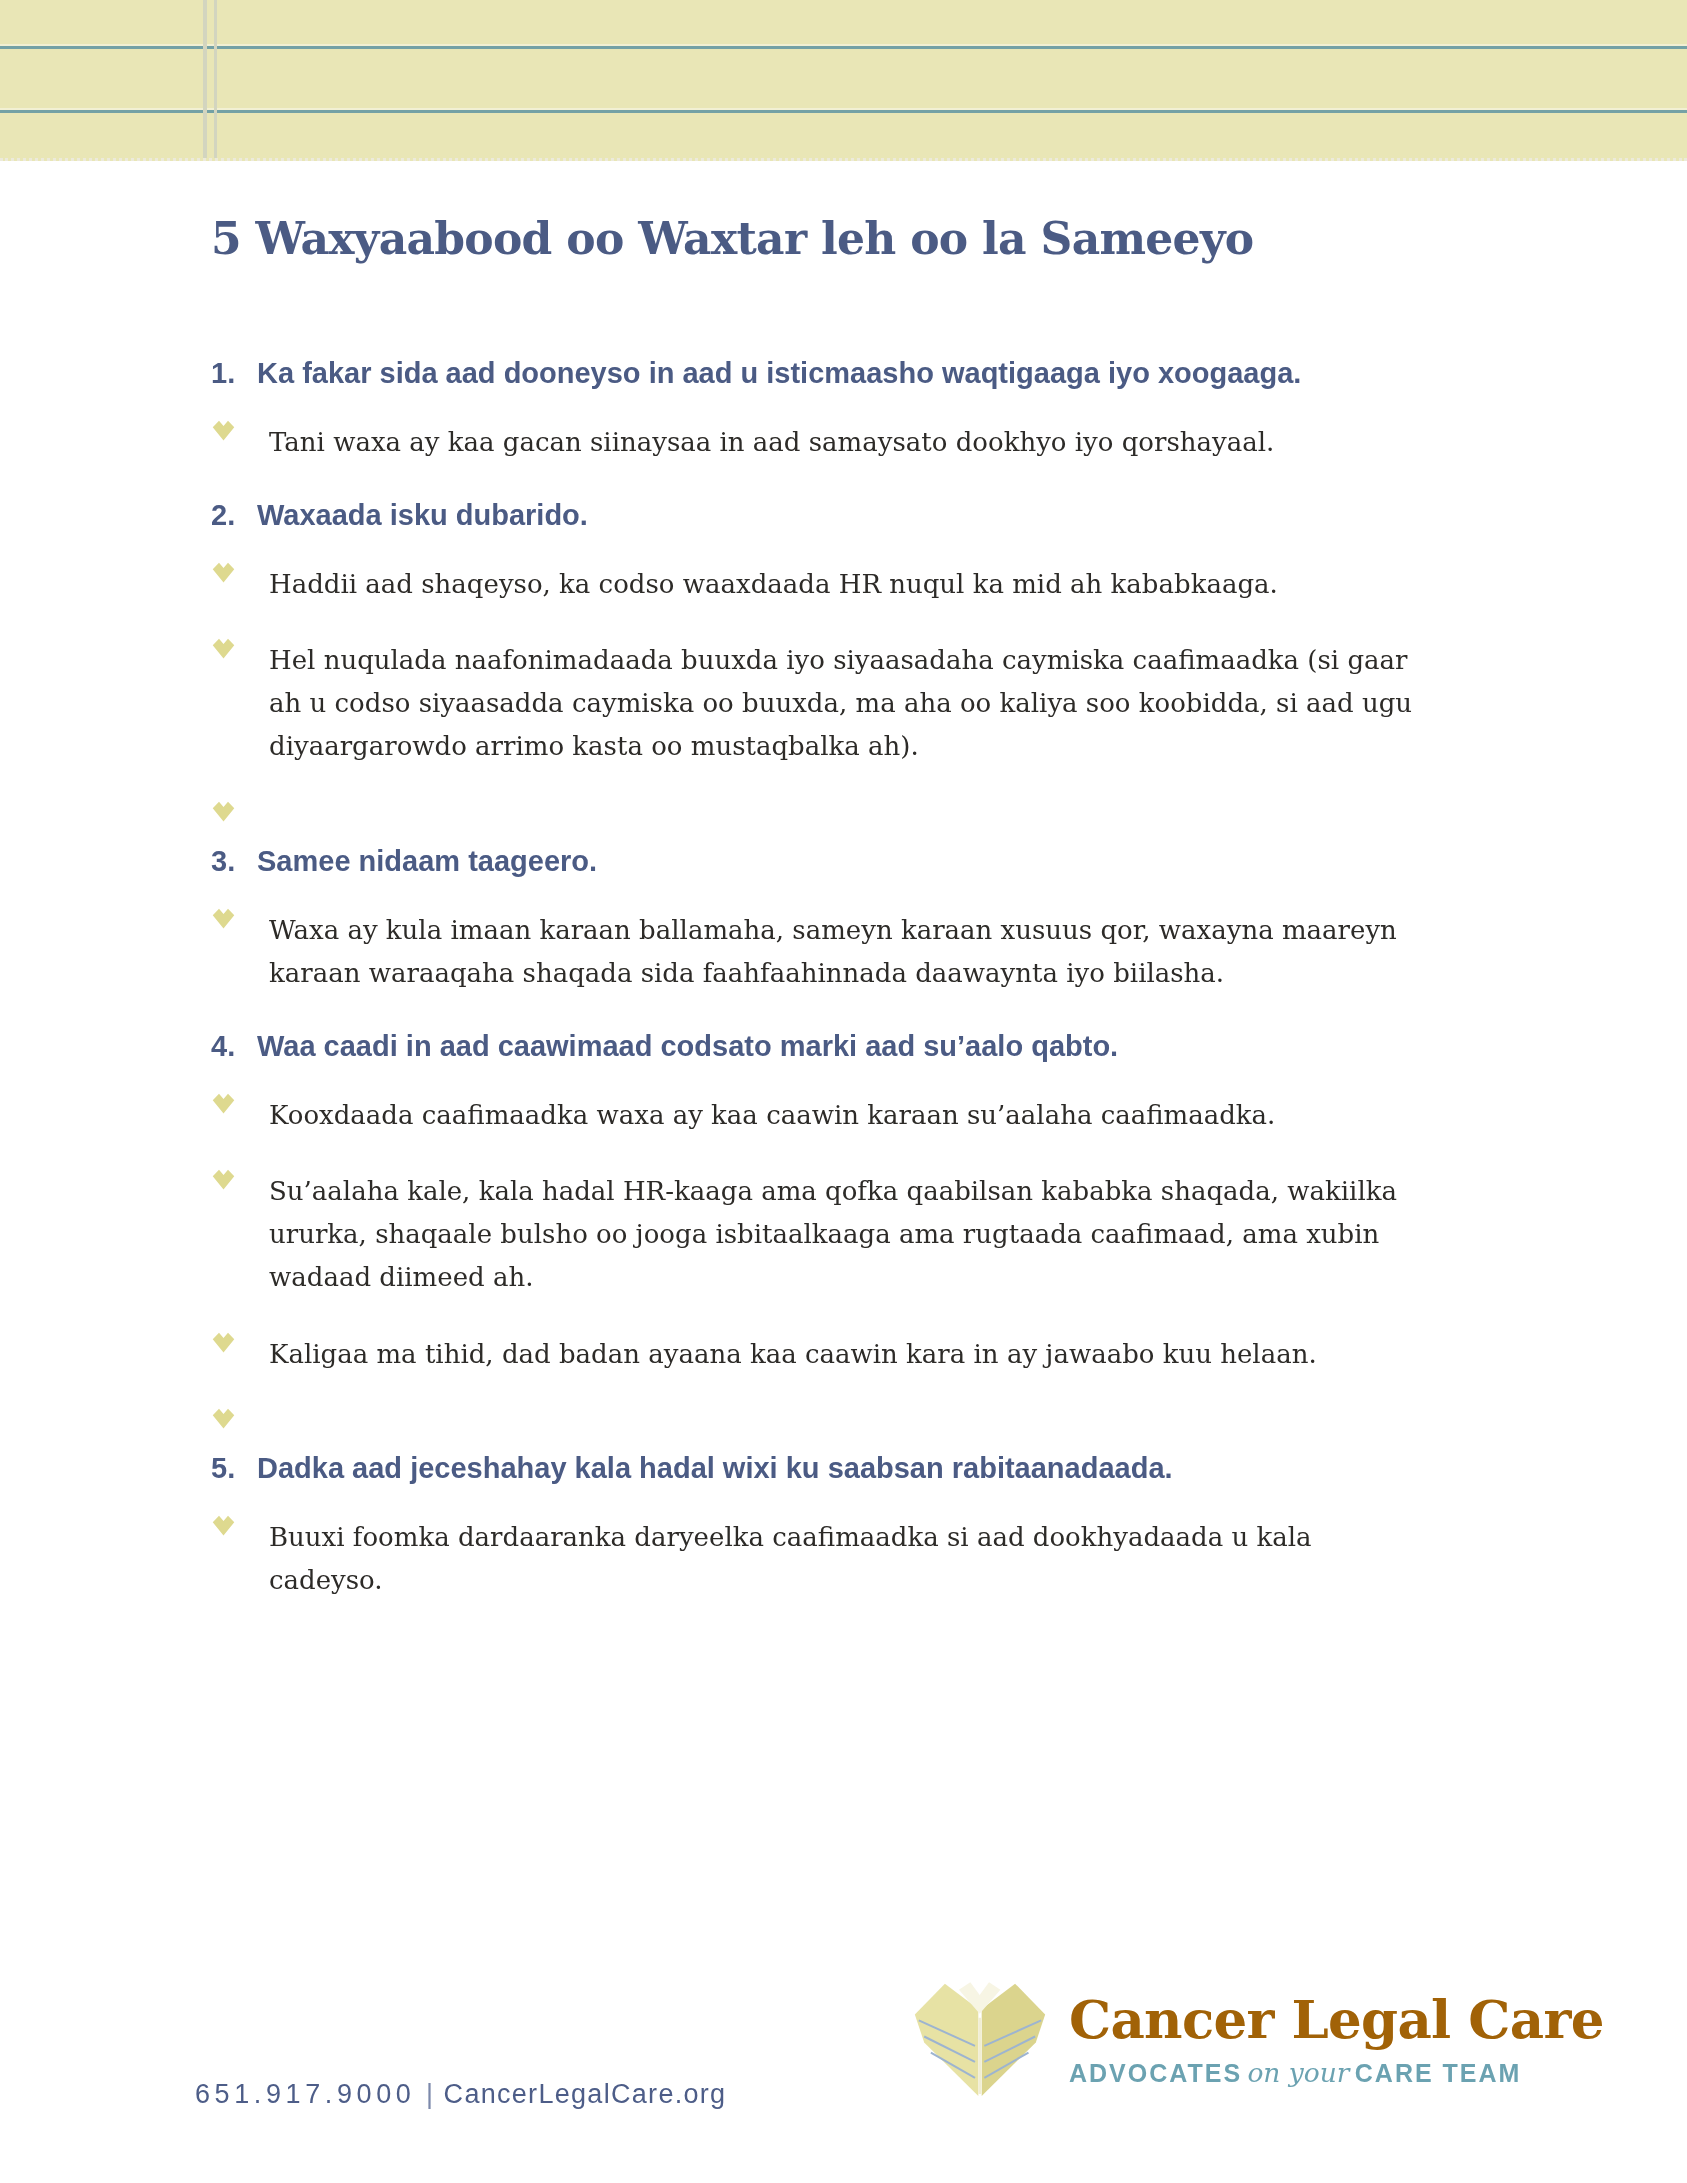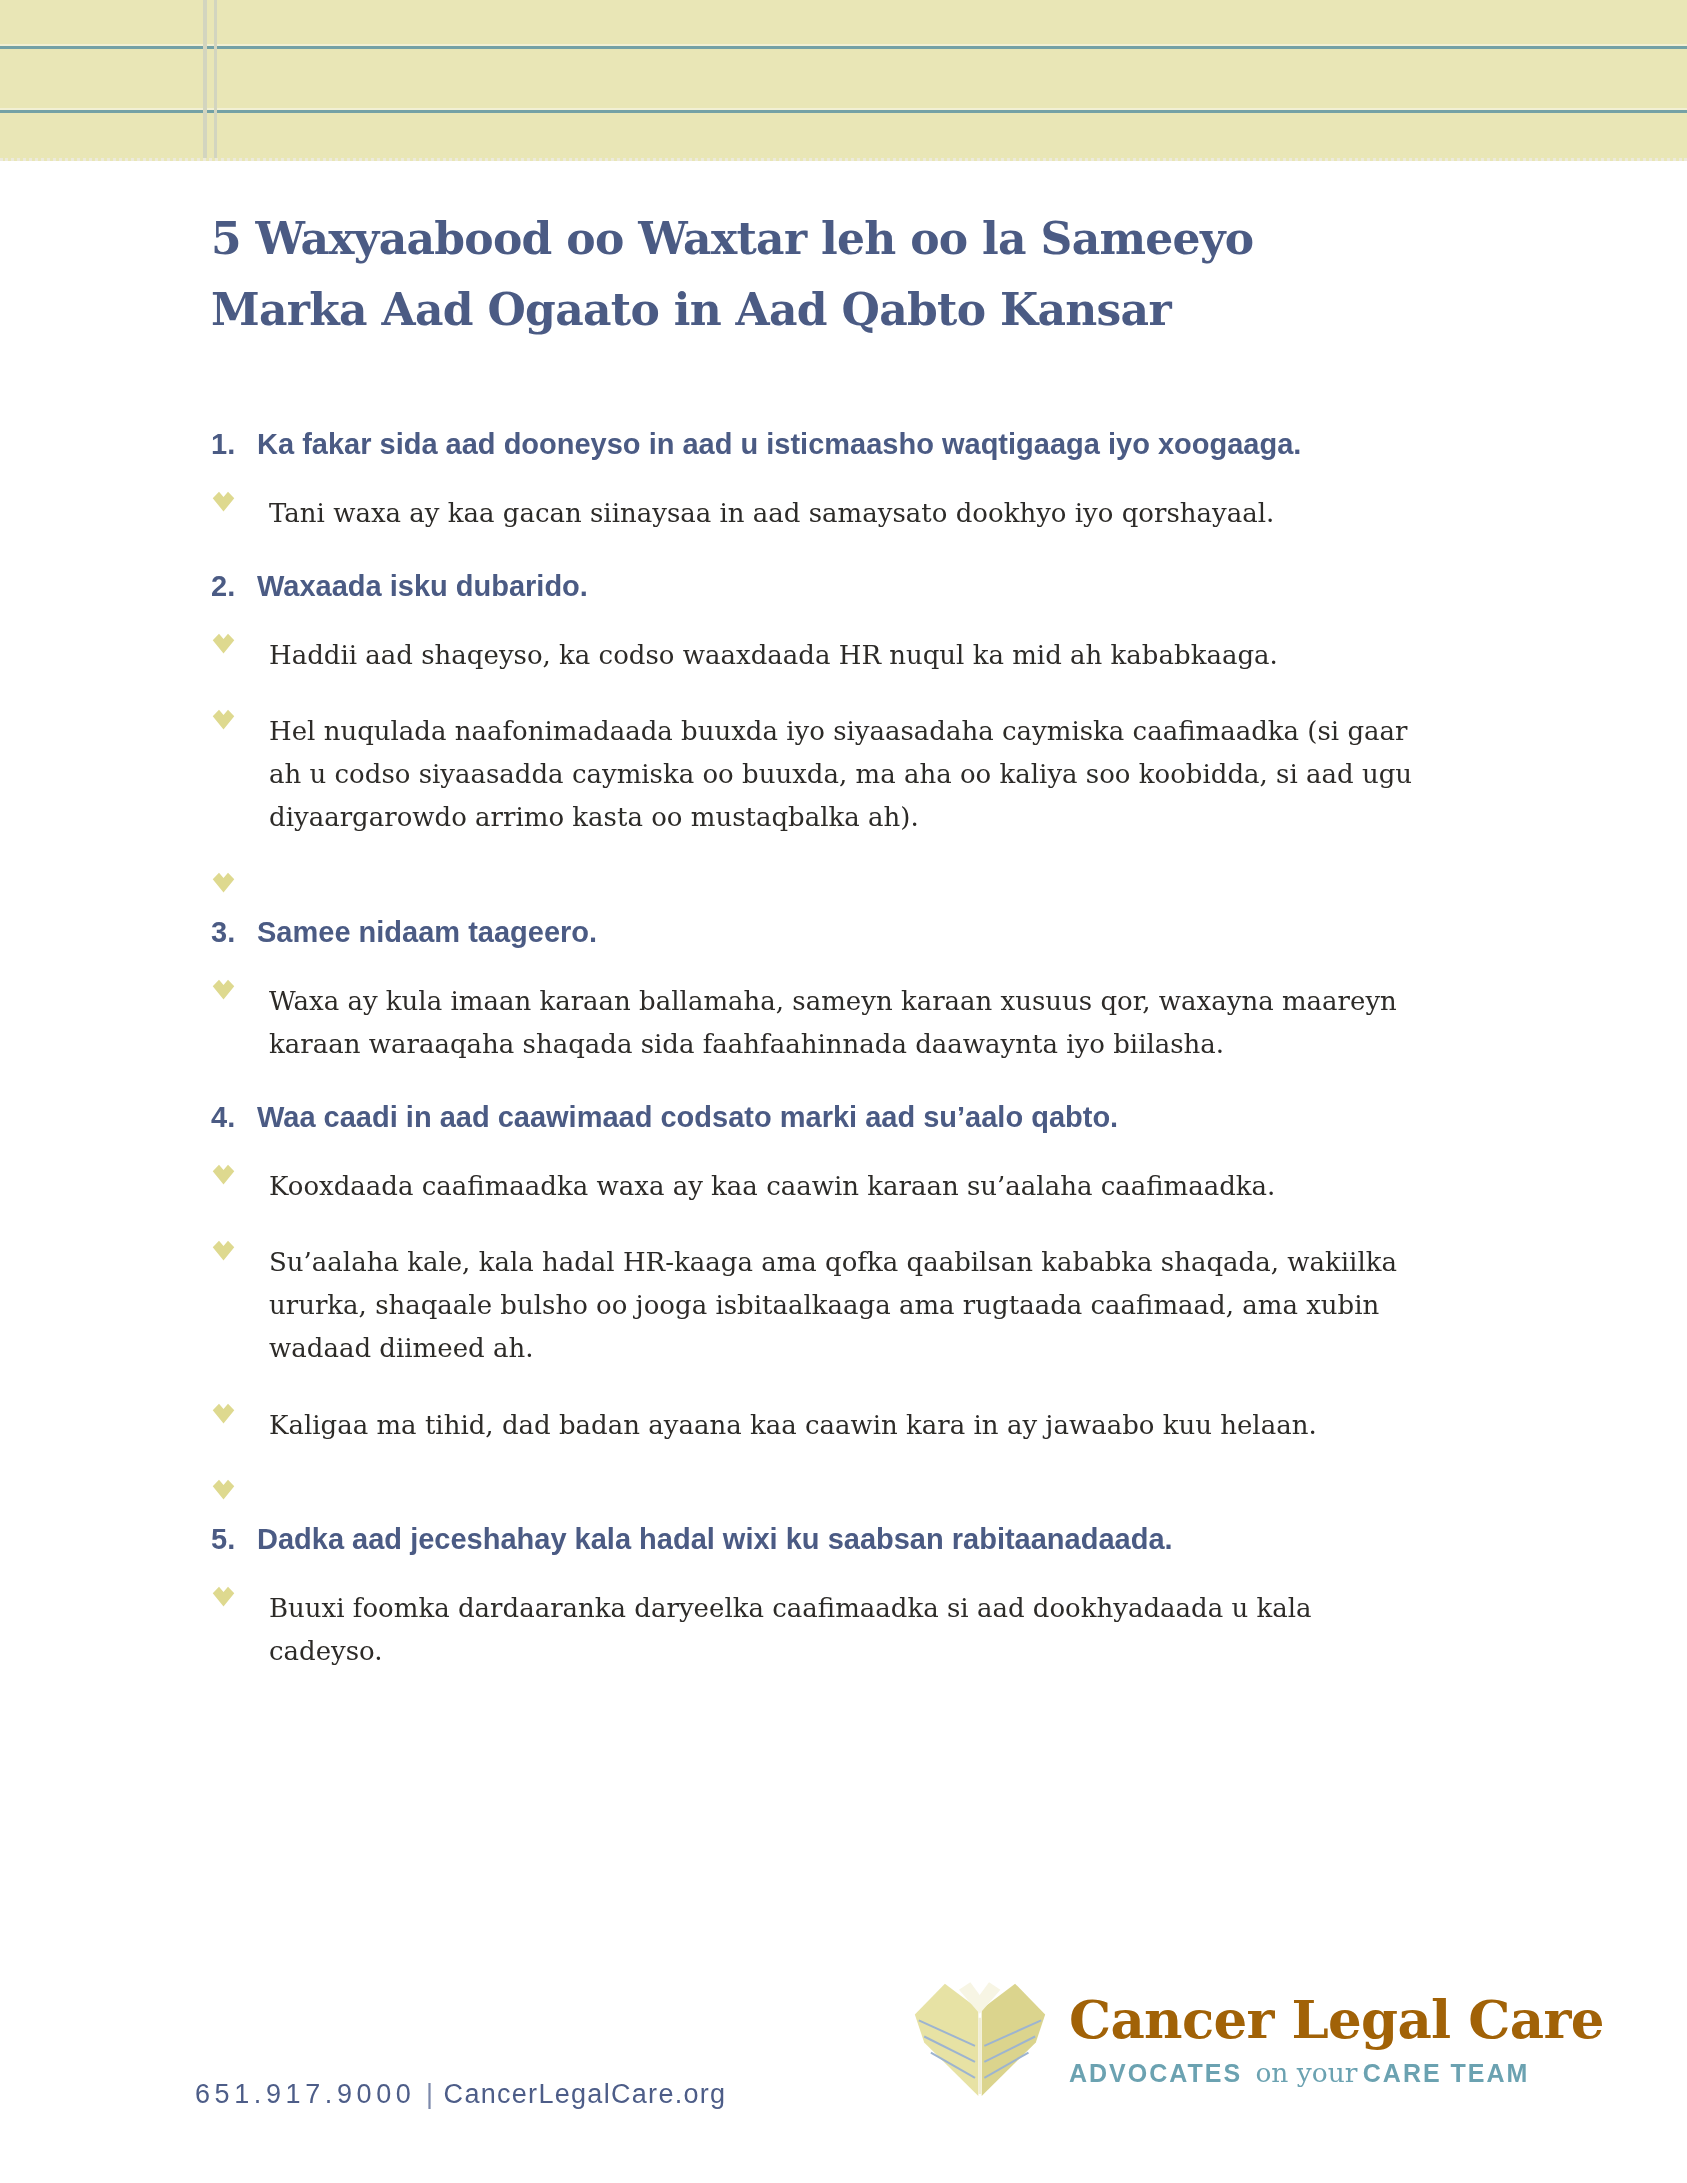--- a/index.html
+++ b/index.html
@@ -107,42 +107,41 @@
   }
   .logo-tagline .caps{
     font-family:"Liberation Sans", sans-serif;
     font-weight:bold;
     font-size:25px;
     letter-spacing:2px;
     margin-top:28px;
   }
   .logo-tagline .onyour{
     font-family:"DejaVu Serif", serif;
+    font-style:italic;
     font-size:26.5px;
     padding:0 5.3px;
-    margin-left:8px;
   }
 </style>
 </head>
 <body>
 
 <div class="page">
 
   <div class="notepad-band">
     <div class="pad-hline l1"></div>
     <div class="pad-hline l2"></div>
     <div class="pad-vline v1"></div>
     <div class="pad-vline v2"></div>
   </div>
 
   <div class="content">
 
     <h1 class="doc-title">
       <span>5 Waxyaabood oo Waxtar leh oo la Sameeyo</span>
-      <span>Marka Aad Ogaato in Aad Qabto Kansar</span>
     </h1>
 
     <section>
       <h2 class="sec-heading">
         <span class="sec-num">1.</span>
         <span class="sec-text">Ka fakar sida aad dooneyso in aad u isticmaasho waqtigaaga iyo xoogaaga.</span>
       </h2>
       <ul class="bullets">
         <li class="bullet">
           <span class="heart-cell">

